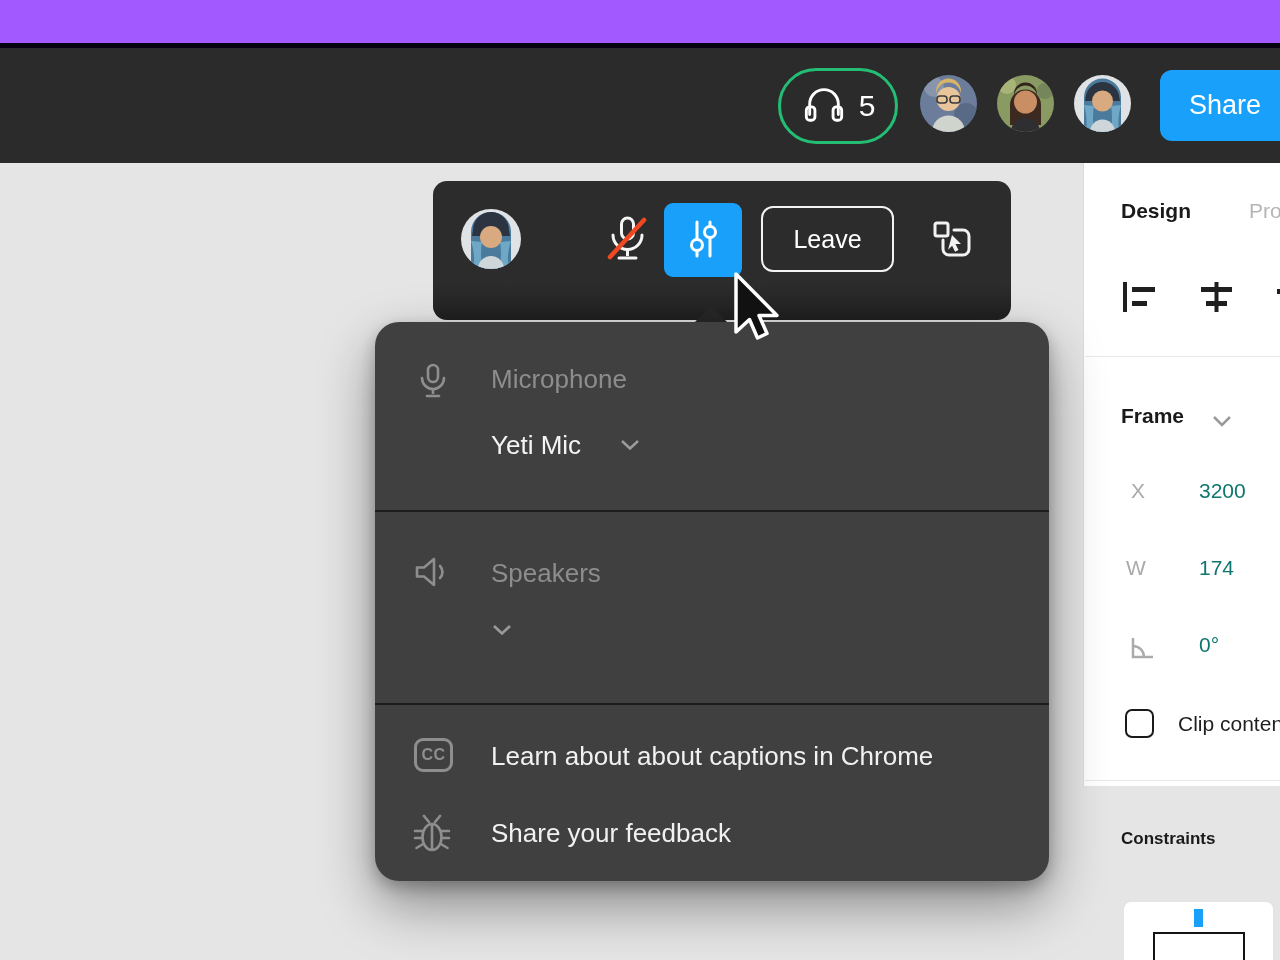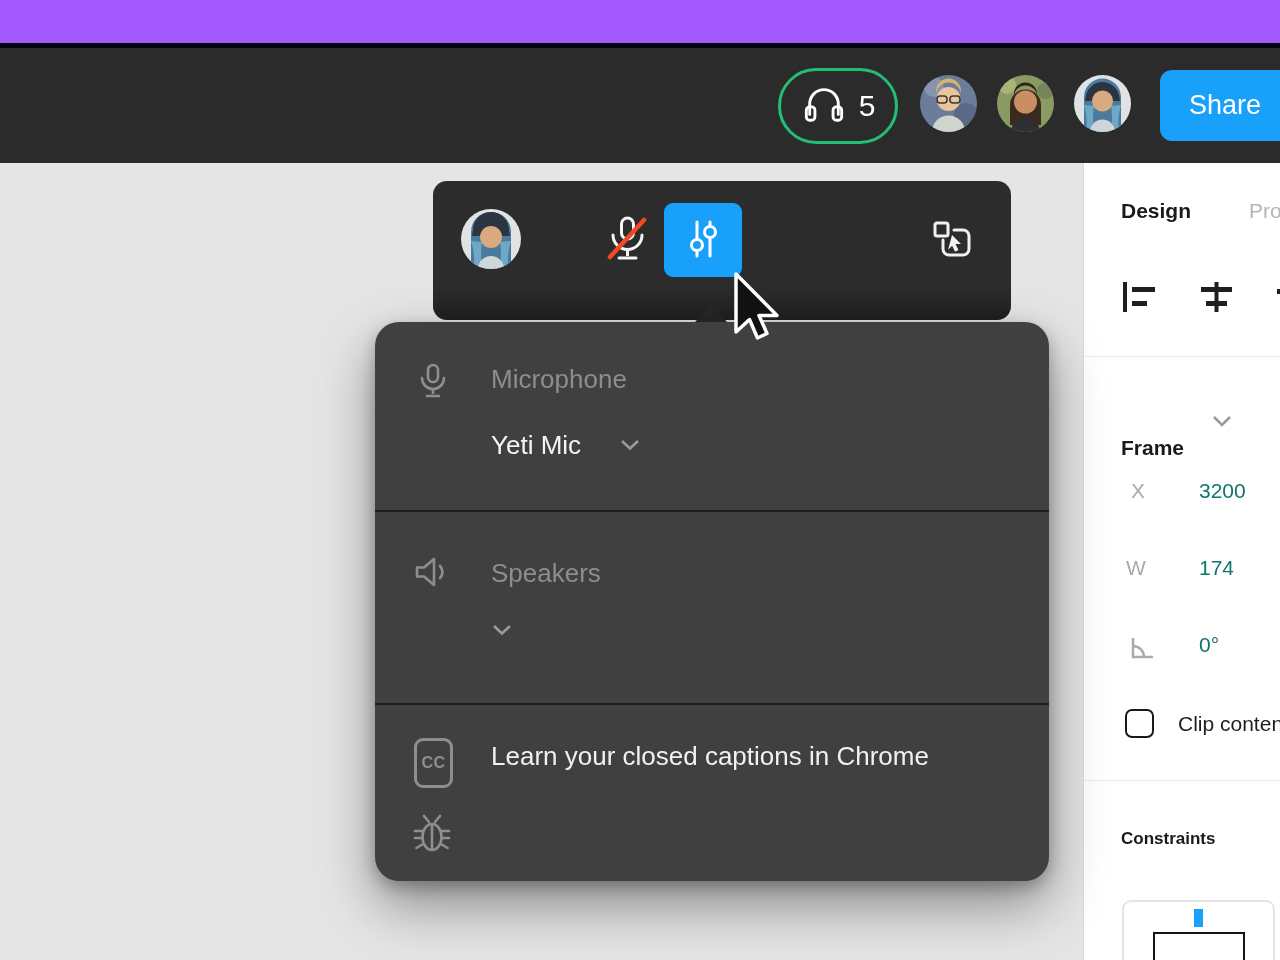--- a/index.html
+++ b/index.html
@@ -19,30 +19,30 @@
 
   .avatar { position:absolute; top:27px; width:57px; height:57px; border-radius:50%; overflow:hidden; }
   .avatar svg, .ct-avatar svg { display:block; width:100%; height:100%; }
   .av1 { left:920px; } .av2 { left:997px; } .av3 { left:1074px; }
 
   .share-btn { position:absolute; left:1160px; top:22px; width:150px; height:71px;
                background:#18A0FB; border-radius:12px; border:none; color:#fff;
                font-size:27px; font-family:inherit; text-align:left; padding-left:29px; cursor:pointer; }
 
   
-  .sidebar { position:absolute; left:1083px; top:163px; width:197px; height:797px;
+  .sidebar { position:absolute; left:1083px; top:163px; width:197px; height:623px;
              background:#fff; border-left:1px solid #DBDBDB; }
   .tab { position:absolute; top:36px; font-size:21px; white-space:nowrap; }
   .tab-design { left:37px; color:#1a1a1a; font-weight:700; }
   .tab-prototype { left:165px; color:#B5B5B5; }
   .align-icon { position:absolute; top:119px; }
   .ai-1 { left:39px; } .ai-2 { left:116px; } .ai-3 { left:193px; top:126px; }
   .sb-divider { position:absolute; left:1px; width:196px; height:1px; background:#E8E8E8; }
   .sbd-1 { top:193px; } .sbd-2 { top:617px; }
-  .frame-title { position:absolute; left:37px; top:241px; font-size:21px; font-weight:700; color:#1a1a1a;margin-top:32px; }
+  .frame-title { position:absolute; left:37px; top:241px; font-size:21px; font-weight:700; color:#1a1a1a; }
   .frame-chevron { position:absolute; left:127px; top:251px; }
   .prop-label { position:absolute; font-size:21px; color:#A9A9A9; }
   .prop-value { position:absolute; left:94px; font-size:21px; color:#0f766e;margin-left:21px; }
   .pl-x { left:47px; top:316px; } .pv-x { top:316px; }
   .pl-w { left:42px; top:393px; } .pv-w { top:393px; }
   .angle-icon { position:absolute; left:45px; top:473px; }
   .pv-r { top:470px; }
   .clip-checkbox { position:absolute; left:41px; top:546px; width:29px; height:29px;
                    border:2.5px solid #1a1a1a; border-radius:7px; background:#fff; }
   .clip-label { position:absolute; left:94px; top:549px; font-size:21px; color:#1f1f1f; white-space:nowrap; }
@@ -74,21 +74,21 @@
   
   .menu-caret { position:absolute; left:695px; top:305px; width:0; height:0;
                 border-left:16px solid transparent; border-right:16px solid transparent;
                 border-bottom:17px solid #272727; }
   .audio-menu { position:absolute; left:375px; top:322px; width:674px; height:559px;
                 background:#404040; border-radius:24px;
                 box-shadow:0 24px 55px rgba(0,0,0,0.40), 0 6px 16px rgba(0,0,0,0.25); }
   .menu-icon { position:absolute; }
   .mi-mic { left:44px; top:41px; }
   .mi-speaker { left:39px; top:234px; }
-  .mi-cc { left:39px; top:416px; width:39px; height:50px; border:3px solid #8E8E8E;
+  .mi-cc { left:39px; top:416px; width:39px; height:34px; border:3px solid #8E8E8E;
            border-radius:9px; display:flex; align-items:center; justify-content:center;
            color:#8E8E8E; font-size:16px; font-weight:700; letter-spacing:0.5px; }
   .mi-bug { left:36px; top:487px; }
   .menu-label { position:absolute; left:116px; font-size:26px; color:#8D8D8D; }
   .ml-mic { top:42px; } .ml-speaker { top:236px; }
   .device-row { position:absolute; left:116px; display:flex; align-items:center; gap:38px;
                 cursor:pointer; background:none; border:none; padding:0; font-family:inherit; }
   .dr-mic { top:108px; } .dr-speaker { top:301px; }
   .device-name { font-size:26px; color:#F4F4F4; }
   .menu-divider { position:absolute; left:0; width:674px; height:2px; background:#1D1D1D; }
@@ -245,20 +245,21 @@
       <span>
         <svg width="32" height="40" viewBox="0 0 32 40" fill="none">
           <line x1="10" y1="3" x2="10" y2="37" stroke="#fff" stroke-width="3" stroke-linecap="round"></line>
           <line x1="23" y1="3" x2="23" y2="37" stroke="#fff" stroke-width="3" stroke-linecap="round"></line>
           <circle cx="10" cy="26" r="5.5" fill="#18A0FB" stroke="#fff" stroke-width="3"></circle>
           <circle cx="23" cy="13" r="5.5" fill="#18A0FB" stroke="#fff" stroke-width="3"></circle>
         </svg>
       </span>
     </button>
 
+    <button class="leave-btn">Leave</button>
 
     <button class="follow-btn">
       <span>
         <svg width="46" height="42" viewBox="0 0 46 42" fill="none">
           <rect x="5" y="4" width="13" height="13" rx="2" stroke="#f2f2f2" stroke-width="3"></rect>
           <path d="M24 11 h9 a6 6 0 0 1 6 6 v13 a6 6 0 0 1 -6 6 H19 a6 6 0 0 1 -6 -6 v-9" stroke="#f2f2f2" stroke-width="3" stroke-linecap="round"></path>
           <path d="M22 16 l9 9 h-5.5 l3 6 -3.4 1.7 -3 -6 -4 4 z" fill="#f2f2f2"></path>
         </svg>
       </span>
     </button>
@@ -300,36 +301,37 @@
       <span>
         <svg width="22" height="13" viewBox="0 0 22 13" fill="none">
             <path d="M3 3 L11 10.5 L19 3" stroke="#9a9a9a" stroke-width="2.6"></path>
           </svg>
       </span>
     </button>
 
     <div class="menu-divider md-2"></div>
 
     <span class="menu-icon mi-cc">CC</span>
-    <button class="menu-item-text mt-cc">Learn your closed captions in Chrome</button>
+    <button class="menu-item-text mt-cc">Learn about about captions in Chrome</button>
 
     <span class="menu-icon mi-bug">
       <svg width="42" height="46" viewBox="0 0 42 46" fill="none" stroke="#8E8E8E" stroke-width="2.6" stroke-linecap="round">
         <path d="M13 7 L18 13"></path>
           <path d="M29 7 L24 13"></path>
         <ellipse cx="21" cy="28" rx="9.5" ry="13"></ellipse>
         <line x1="21" y1="16" x2="21" y2="40"></line>
         <path d="M11.5 22 H4"></path>
           <path d="M11.5 29 H4"></path>
           <path d="M12 35 L5.5 39"></path>
         <path d="M30.5 22 H38"></path>
           <path d="M30.5 29 H38"></path>
           <path d="M30 35 L36.5 39"></path>
       </svg>
     </span>
+    <button class="menu-item-text mt-feedback">Share your feedback</button>
   </div>
 
   <span class="cursor-arrow">
     <svg width="50" height="74" viewBox="0 0 50 74" fill="none">
       <path d="M3 2 L3 60 L16.5 47.5 L24.5 66 L34 61.5 L26 43.5 L44 43.5 Z" fill="#111" stroke="#fff" stroke-width="3.5" stroke-linejoin="round"></path>
     </svg>
   </span>
 
 </div>
 

